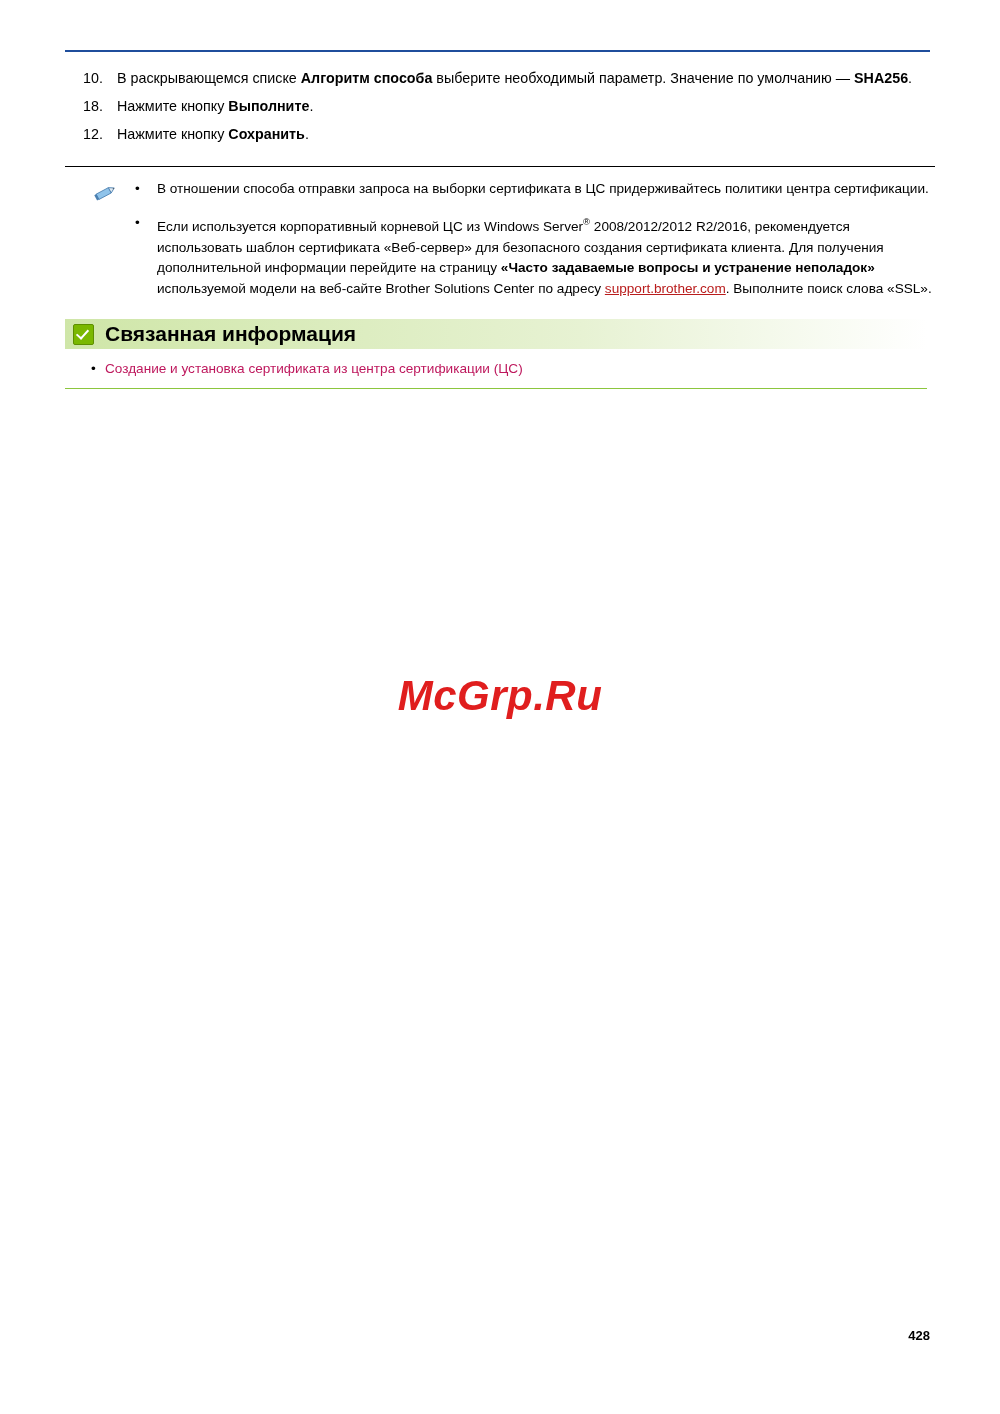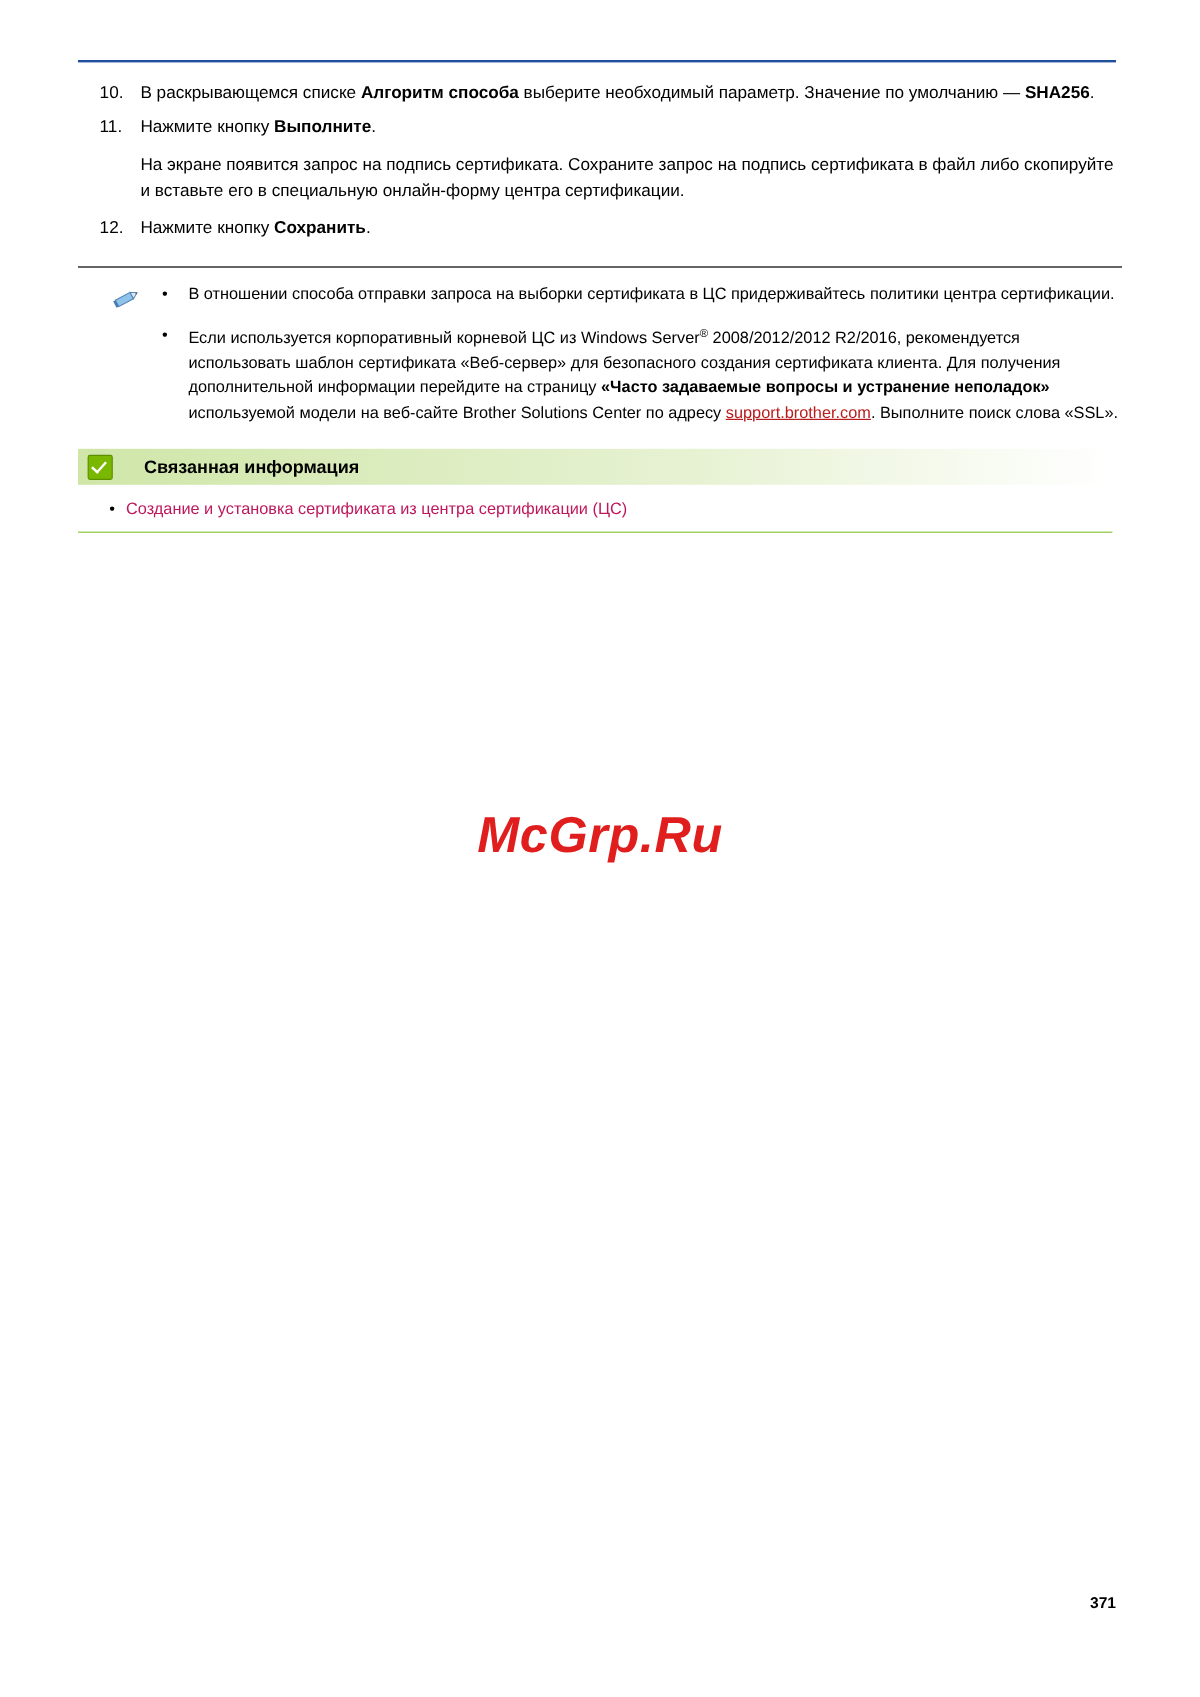--- a/index.html
+++ b/index.html
@@ -131,22 +131,22 @@
     position: absolute;
     left: 5px;
     top: 2px;
     width: 5px;
     height: 10px;
     border: solid #ffffff;
     border-width: 0 2.4px 2.4px 0;
     transform: rotate(42deg);
   }
   .related-title {
-    margin-left: 26px;
-    font-size: 15px;
+    margin-left: 11px;
+    font-size: 21px;
     font-weight: bold;
     color: #000000;
   }
   .related-body {
     padding: 10px 0 10px 0;
     border-bottom: 1.6px solid #8cc63e;
   }
   .related-body ul {
     list-style: none;
     margin: 0;
@@ -200,26 +200,25 @@
   <div class="top-rule"></div>
 
   <div class="content">
 
     <ol class="steps">
       <li>
         <span class="num">10.</span>
         <span>В раскрывающемся списке <b>Алгоритм способа</b> выберите необходимый параметр. Значение по умолчанию — <b>SHA256</b>.</span>
       </li>
       <li>
-        <span class="num">11.</span>
+        <span class="num">18.</span>
         <span>Нажмите кнопку <b>Выполните</b>.</span>
       </li>
     </ol>
 
-    <div class="para-indent">На экране появится запрос на подпись сертификата. Сохраните запрос на подпись сертификата в файл либо скопируйте и вставьте его в специальную онлайн-форму центра сертификации.</div>
 
     <ol class="steps">
       <li>
         <span class="num">12.</span>
         <span>Нажмите кнопку <b>Сохранить</b>.</span>
       </li>
     </ol>
 
     <div class="note-box">
       <span class="note-icon">
@@ -255,15 +254,15 @@
             <span class="bullet">•</span>
             <a class="related-link" href="#">Создание и установка сертификата из центра сертификации (ЦС)</a>
           </li>
         </ul>
       </div>
     </div>
 
   </div>
 
   <div class="watermark">McGrp.Ru</div>
-  <div class="page-number">371</div>
+  <div class="page-number">428</div>
 
 </div>
 
 </body></html>

